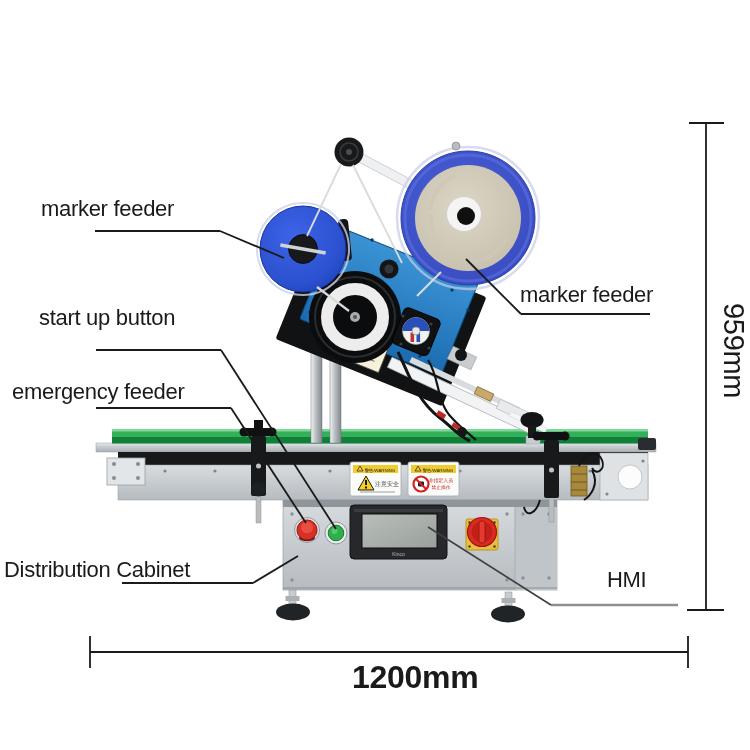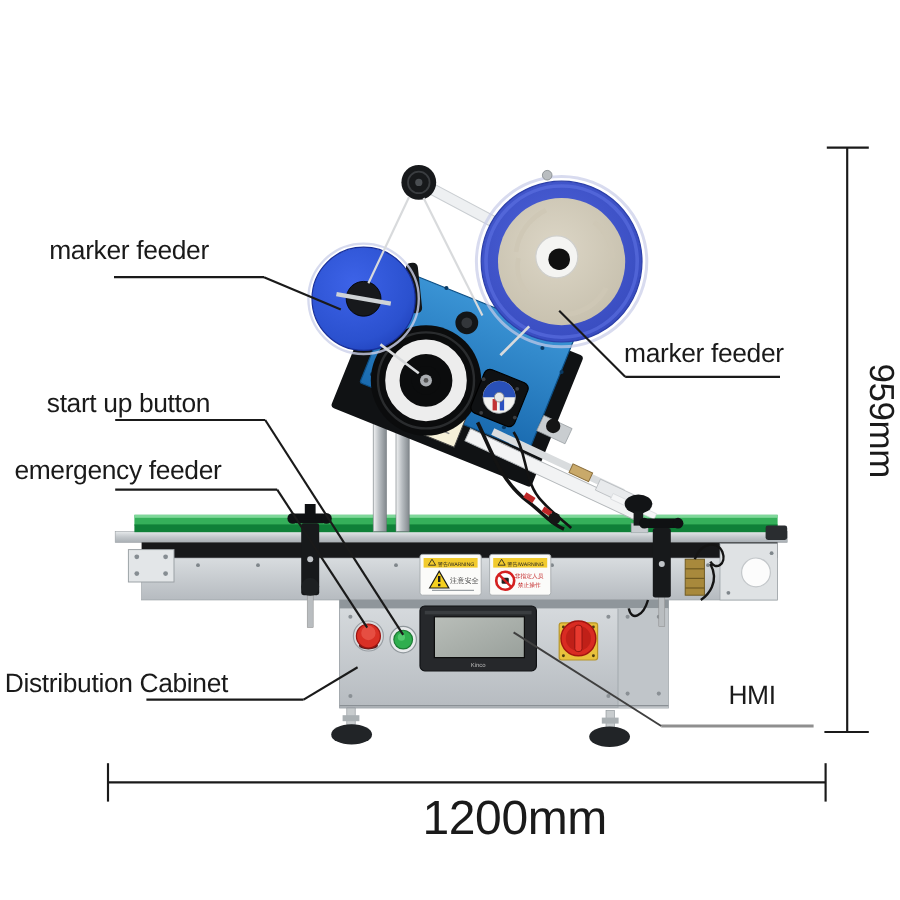--- a/index.html
+++ b/index.html
@@ -2,21 +2,21 @@
 <html><head>
 <meta charset="utf-8">
 <style>
   html,body{margin:0;padding:0;}
   body{width:750px;height:750px;background:#ffffff;position:relative;overflow:hidden;
        font-family:"Liberation Sans",sans-serif;}
   #scene{position:absolute;left:0;top:0;}
   .anno{position:absolute;color:#1a1a1a;white-space:nowrap;line-height:1.05;
         font-family:"Liberation Sans",sans-serif;letter-spacing:-0.3px;}
   .fs29{font-size:22px;}
-  .fs32{font-size:40px;}
+  .fs32{font-size:32px;font-weight:bold;}
   #dim-959{left:749px;top:303px;transform:rotate(90deg);transform-origin:0 0;font-size:29px;}
 </style>
 </head>
 <body>
 
 <svg id="scene" width="750" height="750" viewBox="0 0 750 750">
   <defs>
     <linearGradient id="steelV" x1="0" y1="0" x2="0" y2="1">
       <stop offset="0" stop-color="#e6e9eb"></stop>
         <stop offset="0.5" stop-color="#c2c7cb"></stop>
@@ -313,18 +313,18 @@
     <line x1="689" y1="123" x2="724" y2="123"></line>
     <line x1="687" y1="610" x2="724" y2="610"></line>
     <line x1="90" y1="652" x2="688" y2="652"></line>
     <line x1="90" y1="636" x2="90" y2="668"></line>
     <line x1="688" y1="636" x2="688" y2="668"></line>
   </g>
 </svg>
 
 <div class="anno fs29" style="left:41px;top:197px">marker feeder</div>
 <div class="anno fs29" style="left:520px;top:283px">marker feeder</div>
-<div class="anno fs29" style="left:39px;top:324px">start up button</div>
+<div class="anno fs29" style="left:39px;top:306px">start up button</div>
 <div class="anno fs29" style="left:12px;top:380px">emergency feeder</div>
 <div class="anno fs29" style="left:4px;top:558px">Distribution Cabinet</div>
 <div class="anno fs29" style="left:607px;top:568px">HMI</div>
 <div class="anno fs32" style="left:352px;top:661px">1200mm</div>
 <div class="anno" id="dim-959">959mm</div>
 
 </body></html>

